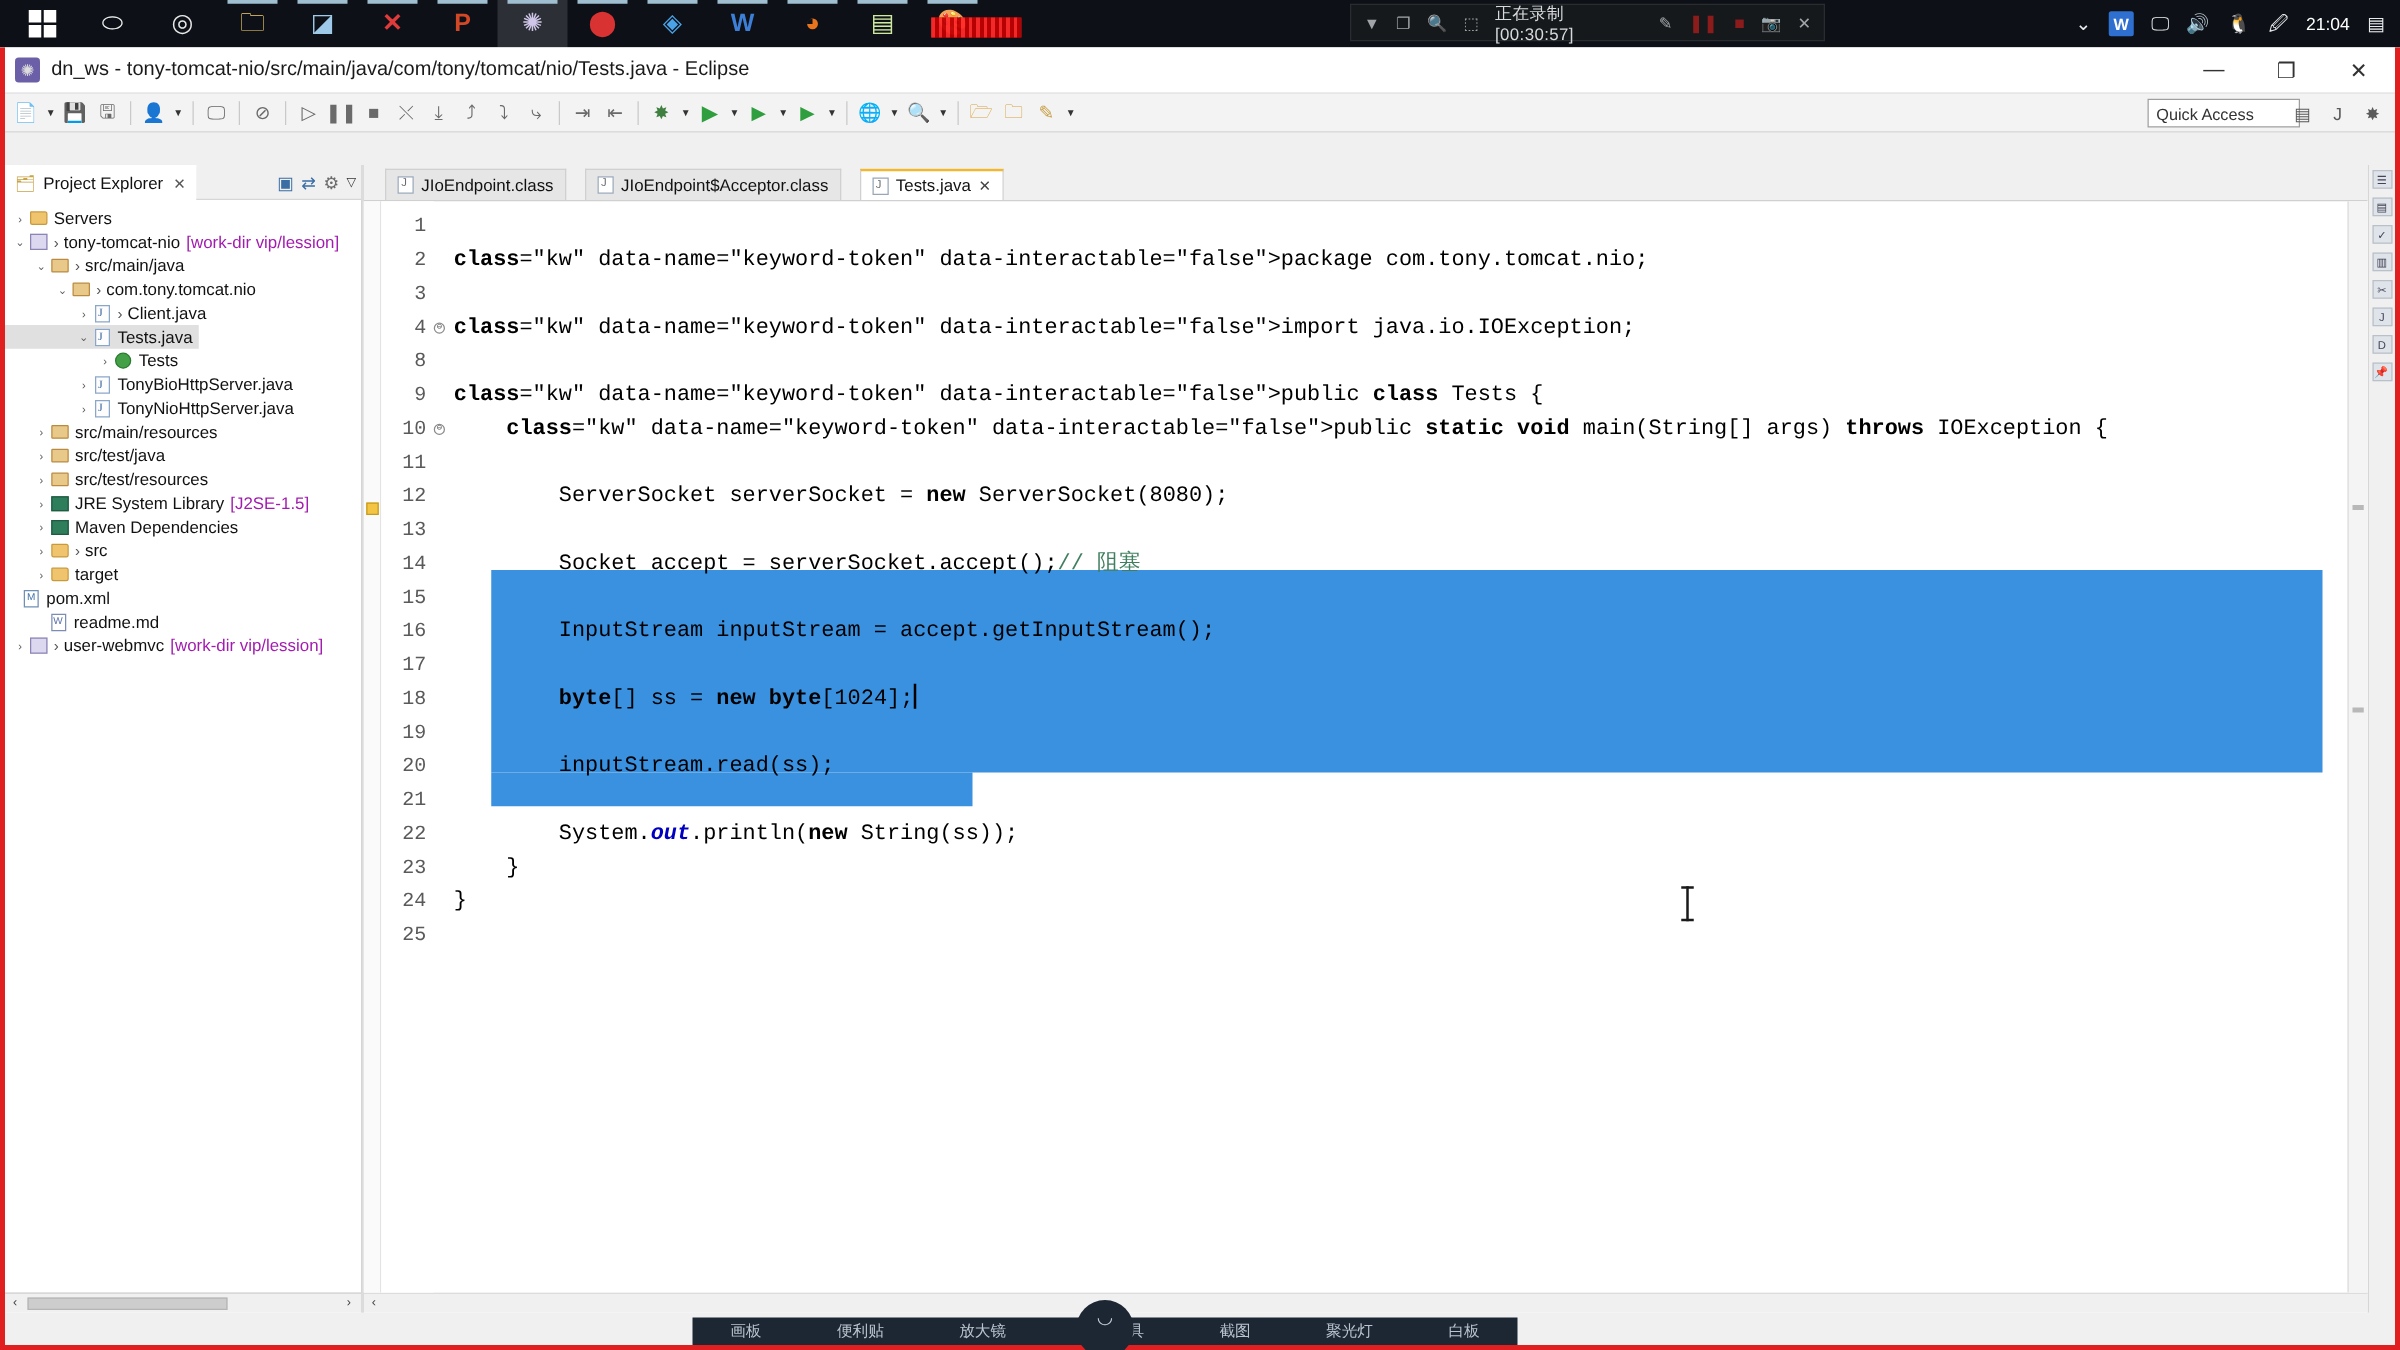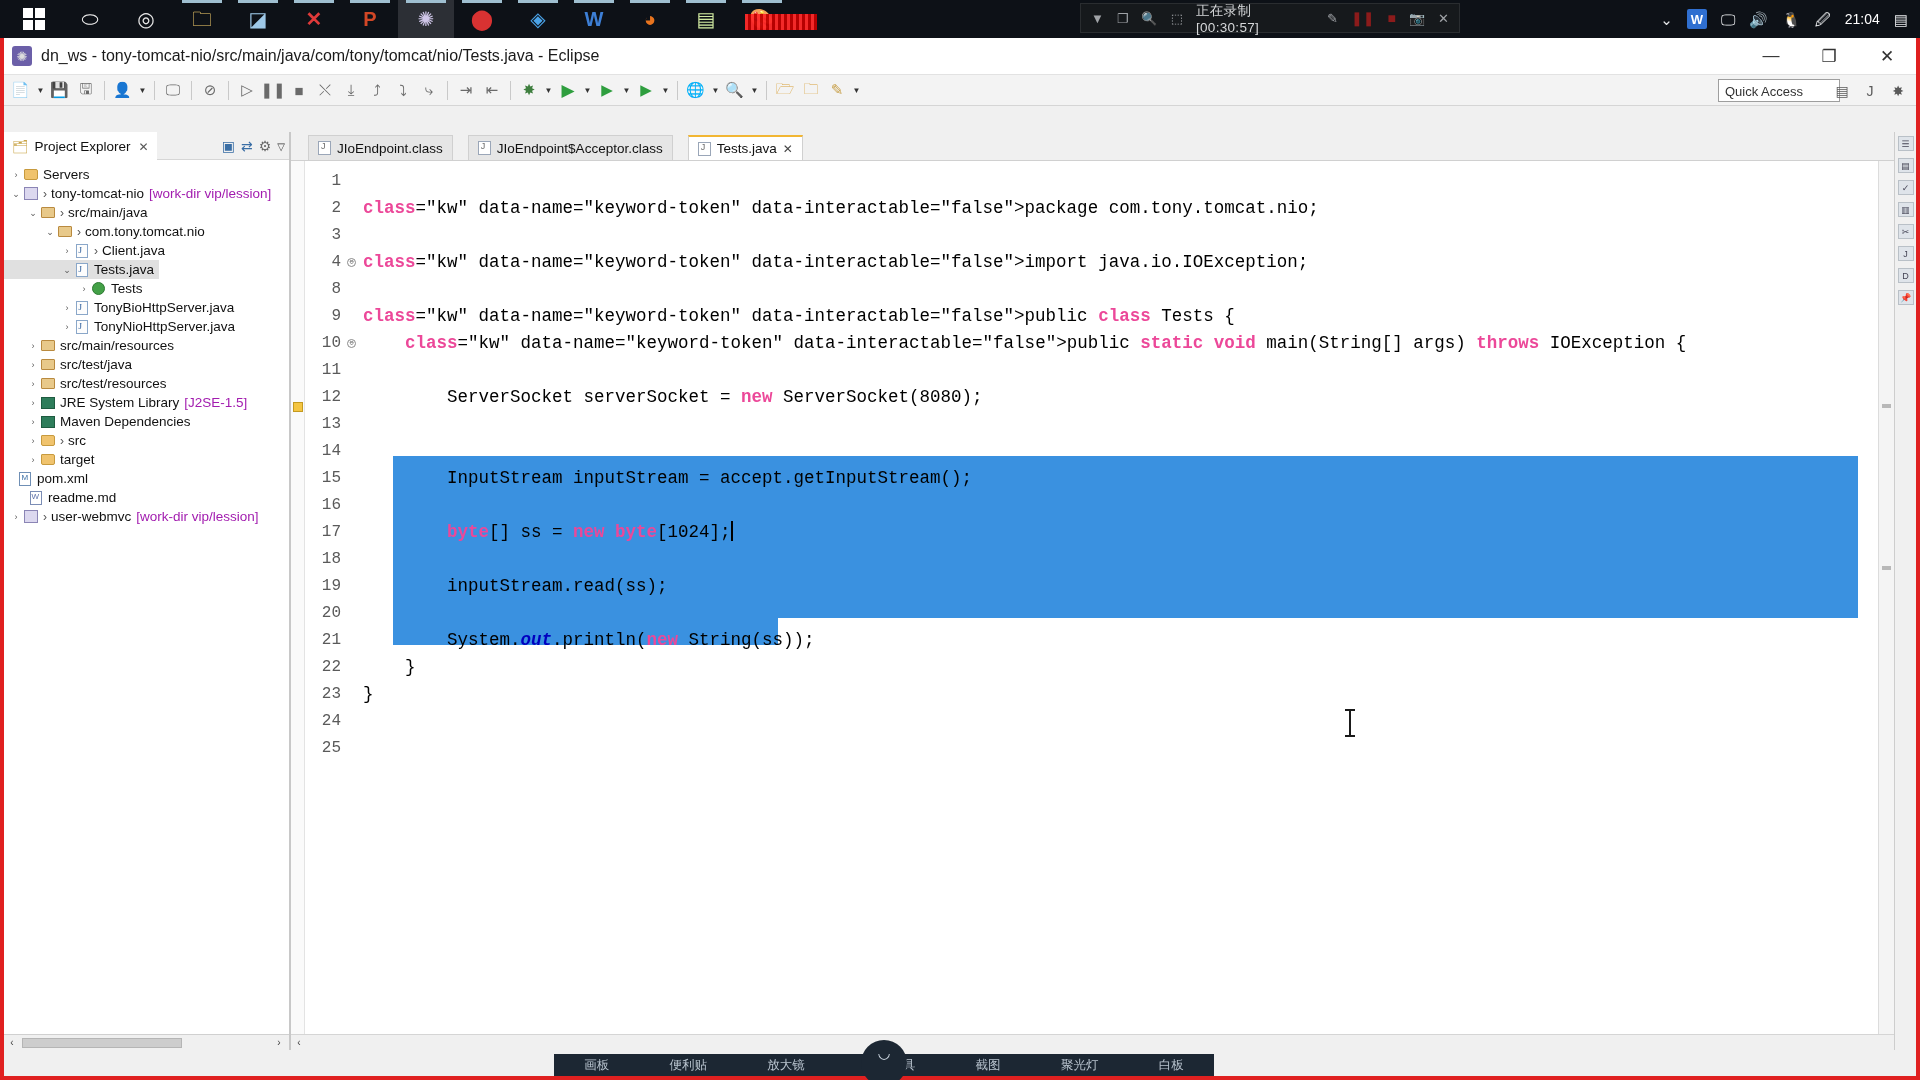--- a/index.html
+++ b/index.html
@@ -250,21 +250,21 @@
     font-family: "Liberation Mono", monospace; font-size: 17.5px;
   }
   .cline { height: 27px; line-height: 27px; white-space: pre; padding-left: 16px; }
   .sel-block {
     position: absolute; left: 46px; right: 20px; background: #3a91e0;
   }
   .sel-last {
     position: absolute; left: 46px; background: #3a91e0;
   }
   .cline.over { position: relative; z-index: 2; }
-  .kw { color: #ec4899; font-weight: bold; }
+  .kw { color: #000000; font-weight: bold; }
   .cmt { color: #3f7f5f; }
   .fld { color: #0000c0; font-style: italic; font-weight: bold; }
   .caret { display:inline-block; width:2px; height:20px; background:#000;
            vertical-align:-4px; }
   .mouse-caret {
     position: absolute; left: 1002px; top: 548px; width: 2px; height: 28px;
     background: #1a1a1a;
   }
   .mouse-caret:before, .mouse-caret:after {
     content: ""; position: absolute; left: -4px; width: 10px; height: 2px;
@@ -618,21 +618,21 @@
               </span>
               <span class="tlabel">target</span>
             </div>
             <div class="trow" style="">
               <span class="arrow blank">›</span>
               <span class="ticon">
                 <span class="ic-xml"></span>
               </span>
               <span class="tlabel">pom.xml</span>
             </div>
-            <div class="trow" style="padding-left: 11px;">
+            <div class="trow" style="padding-left: 22px;">
               <span class="arrow blank">›</span>
               <span class="ticon">
                 <span class="ic-md"></span>
               </span>
               <span class="tlabel">readme.md</span>
             </div>
             <div class="trow" style="padding-left: 6px;">
               <span class="arrow">›</span>
               <span class="ticon">
                 <span class="ic-proj"></span>
@@ -701,20 +701,21 @@
           <div class="cline over">&nbsp;</div>
               <div class="cline over"><span <span="" class="kw">class</span>="kw" data-name="keyword-token" data-interactable="false"&gt;package com.tony.tomcat.nio;</div>
               <div class="cline over">&nbsp;</div>
               <div class="cline over"><span <span="" class="kw">class</span>="kw" data-name="keyword-token" data-interactable="false"&gt;import java.io.IOException;</div>
               <div class="cline over">&nbsp;</div>
               <div class="cline over"><span <span="" class="kw">class</span>="kw" data-name="keyword-token" data-interactable="false"&gt;public <span class="kw">class</span> Tests {</div>
               <div class="cline over">    <span <span="" class="kw">class</span>="kw" data-name="keyword-token" data-interactable="false"&gt;public <span class="kw">static</span> <span class="kw">void</span> main(String[] args) <span class="kw">throws</span> IOException {</div>
               <div class="cline over">&nbsp;</div>
               <div class="cline over">        ServerSocket serverSocket = <span class="kw">new</span> ServerSocket(8080);</div>
               <div class="cline over">&nbsp;</div>
+              <div class="cline over">        Socket accept = serverSocket.accept();<span class="cmt">// 阻塞</span></div>
               <div class="cline over">&nbsp;</div>
               <div class="cline over">        InputStream inputStream = accept.getInputStream();</div>
               <div class="cline over">&nbsp;</div>
               <div class="cline over">        <span class="kw">byte</span>[] ss = <span class="kw">new</span> <span class="kw">byte</span>[1024];<span class="caret"></span></div>
               <div class="cline over">&nbsp;</div>
               <div class="cline over">        inputStream.read(ss);</div>
               <div class="cline over">&nbsp;</div>
               <div class="cline over">        System.<span class="fld">out</span>.println(<span class="kw">new</span> String(ss));</div>
               <div class="cline over">    }</div>
               <div class="cline over">}</div>

